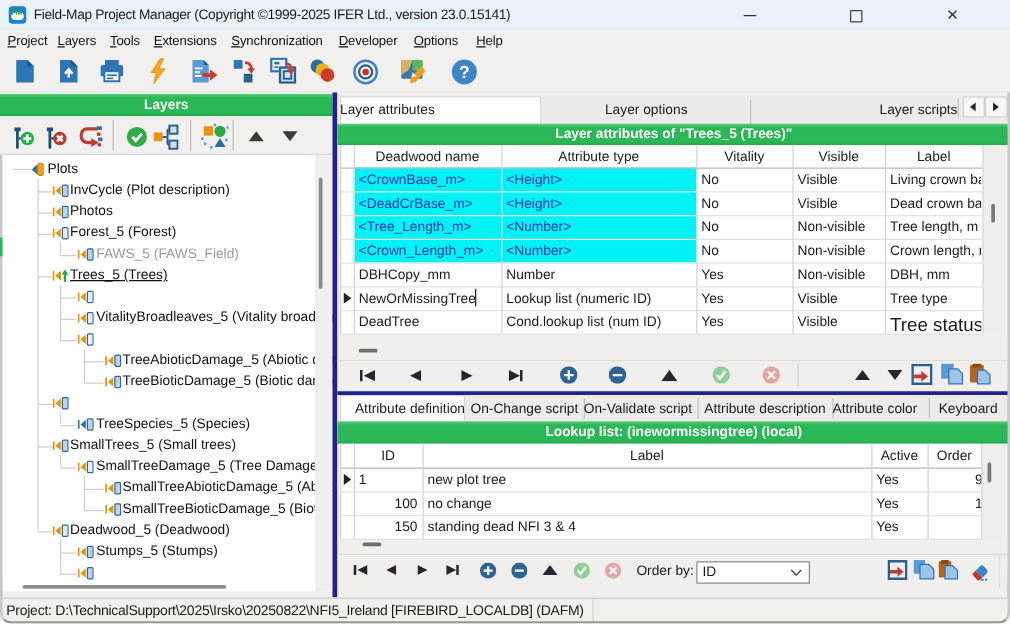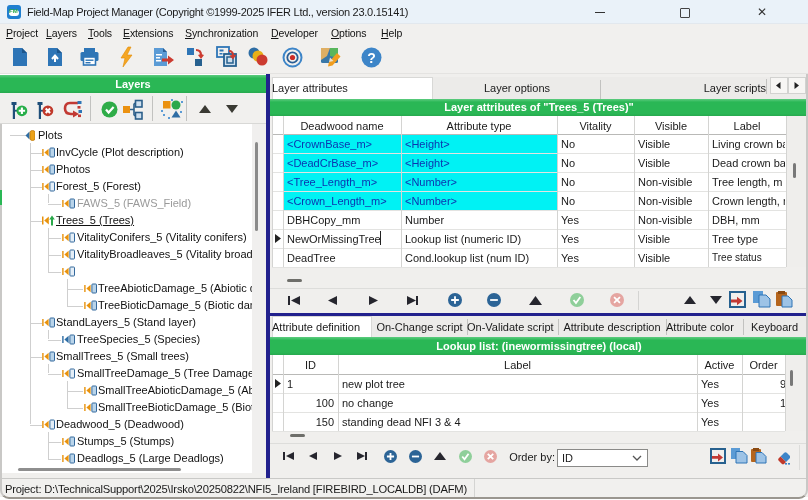--- a/index.html
+++ b/index.html
@@ -206,21 +206,20 @@
       <rect x="0" y="1.5" width="1.5" height="8" fill="#e8920c"></rect>
       <path d="M6.8 1.5 L2.2 5.5 L6.8 9.5 z" fill="#e8920c"></path>
       <path d="M10 0.5 l2.8 4 h-1.8 v6 h-2 v-6 h-1.8 z" fill="#2aa84a"></path>
     </svg>
     <div class="tx" style="left:56px;top:90px;font-size:11px;color:#111;text-decoration:underline;">Trees_5 (Trees)</div>
     <svg class="ab" style="left:62px;top:108px" width="13" height="11" viewBox="0 0 13 11">
       <rect x="0.2" y="2" width="1.4" height="7" fill="#e8920c"></rect>
       <path d="M6.6 1.8 L2.4 5.5 L6.6 9.2 z" fill="#e8920c"></path>
       <rect x="7.9" y="1" width="4.6" height="9" rx="0.8" fill="#e4eef7" stroke="#33689c" stroke-width="1"></rect>
     </svg>
-    <div class="tx" style="left:77px;top:107px;font-size:11px;color:#111;">VitalityConifers_5 (Vitality conifers)</div>
     <svg class="ab" style="left:62px;top:125px" width="13" height="11" viewBox="0 0 13 11">
       <rect x="0.2" y="2" width="1.4" height="7" fill="#e8920c"></rect>
       <path d="M6.6 1.8 L2.4 5.5 L6.6 9.2 z" fill="#e8920c"></path>
       <rect x="7.9" y="1" width="4.6" height="9" rx="0.8" fill="#e4eef7" stroke="#33689c" stroke-width="1"></rect>
     </svg>
     <div class="tx" style="left:77px;top:124px;font-size:11px;color:#111;">VitalityBroadleaves_5 (Vitality broadleaves)</div>
     <svg class="ab" style="left:62px;top:142px" width="13" height="11" viewBox="0 0 13 11">
       <rect x="0.2" y="2" width="1.4" height="7" fill="#e8920c"></rect>
       <path d="M6.6 1.8 L2.4 5.5 L6.6 9.2 z" fill="#e8920c"></path>
       <rect x="7.9" y="1" width="4.6" height="9" rx="0.8" fill="#e4eef7" stroke="#33689c" stroke-width="1"></rect>
@@ -235,21 +234,20 @@
       <rect x="0.2" y="2" width="1.4" height="7" fill="#e8920c"></rect>
       <path d="M6.6 1.8 L2.4 5.5 L6.6 9.2 z" fill="#e8920c"></path>
       <rect x="7.9" y="1" width="4.6" height="9" rx="0.8" fill="#b9d4ea" stroke="#33689c" stroke-width="1"></rect>
     </svg>
     <div class="tx" style="left:98px;top:175px;font-size:11px;color:#111;">TreeBioticDamage_5 (Biotic damage)</div>
     <svg class="ab" style="left:42px;top:193px" width="13" height="11" viewBox="0 0 13 11">
       <rect x="0.2" y="2" width="1.4" height="7" fill="#e8920c"></rect>
       <path d="M6.6 1.8 L2.4 5.5 L6.6 9.2 z" fill="#e8920c"></path>
       <rect x="7.9" y="1" width="4.6" height="9" rx="0.8" fill="#b9d4ea" stroke="#33689c" stroke-width="1"></rect>
     </svg>
-    <div class="tx" style="left:56px;top:192px;font-size:11px;color:#111;">StandLayers_5 (Stand layer)</div>
     <svg class="ab" style="left:62px;top:210px" width="13" height="11" viewBox="0 0 13 11">
       <rect x="0.2" y="2" width="1.4" height="7" fill="#2e6da4"></rect>
       <path d="M6.6 1.8 L2.4 5.5 L6.6 9.2 z" fill="#2e6da4"></path>
       <rect x="7.9" y="1" width="4.6" height="9" rx="0.8" fill="#b9d4ea" stroke="#33689c" stroke-width="1"></rect>
     </svg>
     <div class="tx" style="left:77px;top:209px;font-size:11px;color:#111;">TreeSpecies_5 (Species)</div>
     <svg class="ab" style="left:42px;top:227px" width="13" height="11" viewBox="0 0 13 11">
       <rect x="0.2" y="2" width="1.4" height="7" fill="#e8920c"></rect>
       <path d="M6.6 1.8 L2.4 5.5 L6.6 9.2 z" fill="#e8920c"></path>
       <rect x="7.9" y="1" width="4.6" height="9" rx="0.8" fill="#b9d4ea" stroke="#33689c" stroke-width="1"></rect>
@@ -283,21 +281,20 @@
       <rect x="0.2" y="2" width="1.4" height="7" fill="#e8920c"></rect>
       <path d="M6.6 1.8 L2.4 5.5 L6.6 9.2 z" fill="#e8920c"></path>
       <rect x="7.9" y="1" width="4.6" height="9" rx="0.8" fill="#b9d4ea" stroke="#33689c" stroke-width="1"></rect>
     </svg>
     <div class="tx" style="left:77px;top:311px;font-size:11px;color:#111;">Stumps_5 (Stumps)</div>
     <svg class="ab" style="left:62px;top:329px" width="13" height="11" viewBox="0 0 13 11">
       <rect x="0.2" y="2" width="1.4" height="7" fill="#e8920c"></rect>
       <path d="M6.6 1.8 L2.4 5.5 L6.6 9.2 z" fill="#e8920c"></path>
       <rect x="7.9" y="1" width="4.6" height="9" rx="0.8" fill="#b9d4ea" stroke="#33689c" stroke-width="1"></rect>
     </svg>
-    <div class="tx" style="left:77px;top:328px;font-size:11px;color:#111;">Deadlogs_5 (Large Deadlogs)</div>
     <div class="ab" style="left:252px;top:0;width:14px;height:349px;background:#f0efee"></div>
     <div class="ab" style="left:255px;top:18px;width:3px;height:89px;background:#8a8a8a;border-radius:2px"></div>
     <div class="ab" style="left:18px;top:344px;width:163px;height:3px;background:#8e8e8e;border-radius:2px"></div>
 </div>
 <div class="ab" style="left:0;top:473px;width:266px;height:5px;background:#f0efed"></div>
 <div class="ab" style="left:266px;top:74px;width:4px;height:404px;background:#22218d"></div>
 <div class="ab" style="left:270px;top:74px;width:538px;height:404px;background:#f0efed"></div>
 <div class="ab" style="left:270px;top:77px;width:538px;height:22px;background:#ecebe9;border-bottom:1px solid #d8d8d6box-sizing:border-box"></div>
 <div class="ab" style="left:272px;top:77px;width:161px;height:22px;background:#fff;border:1px solid #d8d8d6;border-bottom:none;box-sizing:border-box"></div>
 <div class="tx" style="left:272px;top:82px;width:170px;font-size:11px">Layer attributes</div>
@@ -364,21 +361,21 @@
 <div class="tx" style="left:712px;top:214px;font-size:11px;width:73px;overflow:hidden">DBH, mm</div>
 <div class="tx" style="left:287px;top:233px;font-size:11px;color:#1a1a1a">NewOrMissingTree</div>
 <div class="tx" style="left:405px;top:233px;font-size:11px;color:#1a1a1a">Lookup list (numeric ID)</div>
 <div class="tx" style="left:561px;top:233px;font-size:11px">Yes</div>
 <div class="tx" style="left:638px;top:233px;font-size:11px">Visible</div>
 <div class="tx" style="left:712px;top:233px;font-size:11px;width:73px;overflow:hidden">Tree type</div>
 <div class="tx" style="left:287px;top:252px;font-size:11px;color:#1a1a1a">DeadTree</div>
 <div class="tx" style="left:405px;top:252px;font-size:11px;color:#1a1a1a">Cond.lookup list (num ID)</div>
 <div class="tx" style="left:561px;top:252px;font-size:11px">Yes</div>
 <div class="tx" style="left:638px;top:252px;font-size:11px">Visible</div>
-<div class="tx" style="left:712px;top:252px;font-size:10px;width:73px;overflow:hidden">Tree status</div>
+<div class="tx" style="left:712px;top:252px;font-size:15px;width:73px;overflow:hidden">Tree status</div>
 <svg class="ab" style="left:274px;top:234px" width="7" height="9" viewBox="0 0 7 9">
     <path d="M1 0 L7 4.5 L1 9 z" fill="#222"></path>
   </svg>
 <div class="ab" style="left:380px;top:231px;width:1px;height:14px;background:#222"></div>
 <div class="ab" style="left:787px;top:116px;width:19px;height:151px;background:#efeeec"></div>
 <div class="ab" style="left:793px;top:163px;width:3px;height:15px;background:#787878;border-radius:2px"></div>
 <div class="ab" style="left:287px;top:279px;width:15px;height:2.5px;background:#6e6e6a;border-radius:2px"></div>
 <div class="ab" style="left:270px;top:288px;width:538px;height:25px;border-top:1px solid #dddddb;box-sizing:border-box"></div>
 <div class="ab" style="left:288px;top:296px;width:2px;height:9px;background:#26262e"></div>
 <svg class="ab" style="left:291px;top:296px" width="9" height="9" viewBox="0 0 9 9">
@@ -430,21 +427,21 @@
     <path d="M7 5 h7 l4 4 v8 h-11 z" fill="#9dc3e6" stroke="#2e75b6" stroke-width="1"></path>
   </svg>
 <svg class="ab" style="left:775px;top:290px" width="18" height="18" viewBox="0 0 18 18">
     <rect x="1" y="2" width="11" height="14" rx="1" fill="#b5651d"></rect>
     <rect x="3" y="1" width="7" height="3" fill="#8a4a12"></rect>
     <path d="M7 6 h6 l4 4 v7 h-10 z" fill="#9dc3e6" stroke="#2e75b6" stroke-width="1"></path>
   </svg>
 <div class="ab" style="left:270px;top:313px;width:538px;height:2.5px;background:#22218d"></div>
 <div class="ab" style="left:270px;top:316px;width:538px;height:21px;background:#ecebe9"></div>
 <div class="ab" style="left:272px;top:316px;width:100px;height:21px;background:#fff;border:1px solid #d8d8d6;border-bottom:none;box-sizing:border-box"></div>
-<div class="tx" style="left:272px;top:321px;width:100px;text-align:left;font-size:11px;overflow:hidden">Attribute definition</div>
+<div class="tx" style="left:272px;top:321px;width:100px;text-align:right;font-size:11px;overflow:hidden">Attribute definition</div>
 <div class="tx" style="left:372px;top:321px;width:95px;text-align:center;font-size:11px;overflow:hidden">On-Change script</div>
 <div class="ab" style="left:467px;top:319px;width:1px;height:16px;background:#c2c2c0"></div>
 <div class="tx" style="left:467px;top:321px;width:91px;font-size:11px;overflow:hidden">On-Validate script</div>
 <div class="ab" style="left:558px;top:319px;width:1px;height:16px;background:#c2c2c0"></div>
 <div class="tx" style="left:558px;top:321px;width:108px;text-align:center;font-size:11px;overflow:hidden">Attribute description</div>
 <div class="ab" style="left:666px;top:319px;width:1px;height:16px;background:#c2c2c0"></div>
 <div class="tx" style="left:666px;top:321px;width:77px;text-align:left;font-size:11px;overflow:hidden">Attribute color</div>
 <div class="ab" style="left:743px;top:319px;width:1px;height:16px;background:#c2c2c0"></div>
 <div class="tx" style="left:743px;top:321px;width:63px;text-align:center;font-size:11px;overflow:hidden">Keyboard</div>
 <div class="ab" style="left:806px;top:319px;width:1px;height:16px;background:#c2c2c0"></div>

